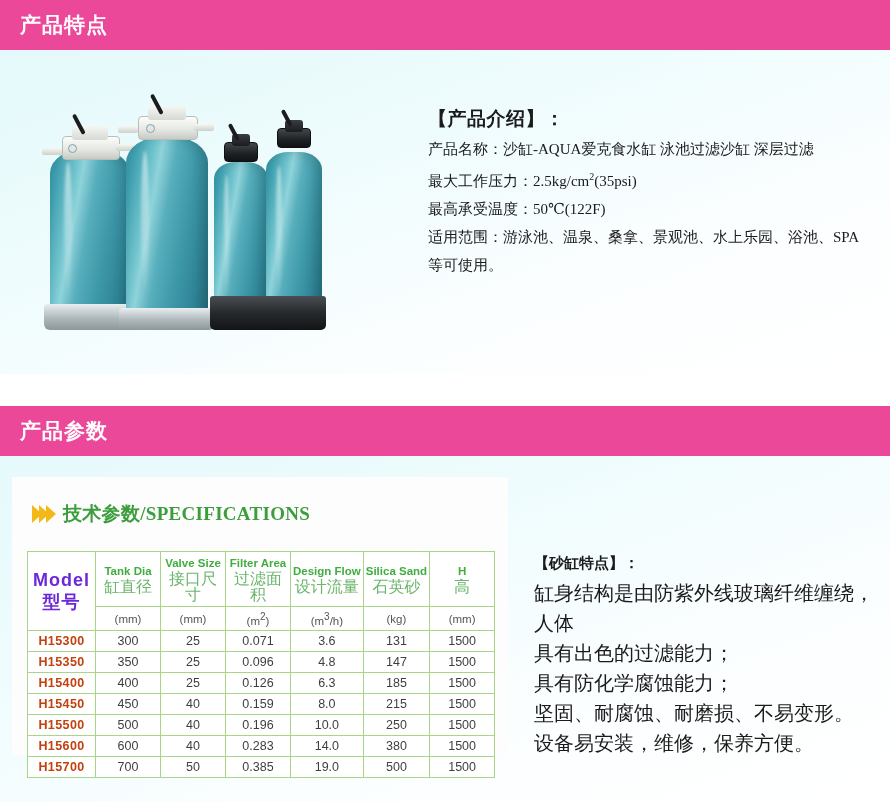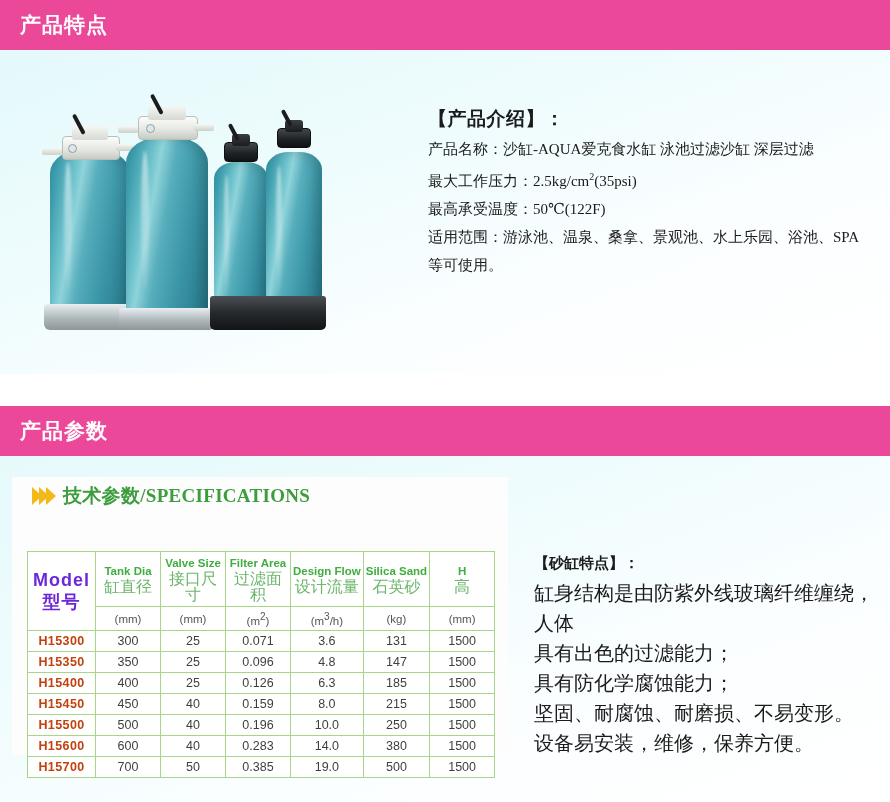--- a/index.html
+++ b/index.html
@@ -135,21 +135,21 @@
 
   
   #spec-panel {
     position: absolute;
     left: 12px; top: 477px;
     width: 496px; height: 278px;
     background: #fdfdfd;
   }
   .spec-title-row {
     position: absolute;
-    left: 20px; top: 6px;
+    left: 20px; top: 24px;
     display: flex;
     align-items: center;
     justify-content: flex-end;
   }
   .chevrons {
     display: flex;
     margin-right: 10px;
   }
   .chev {
     width: 0; height: 0;

